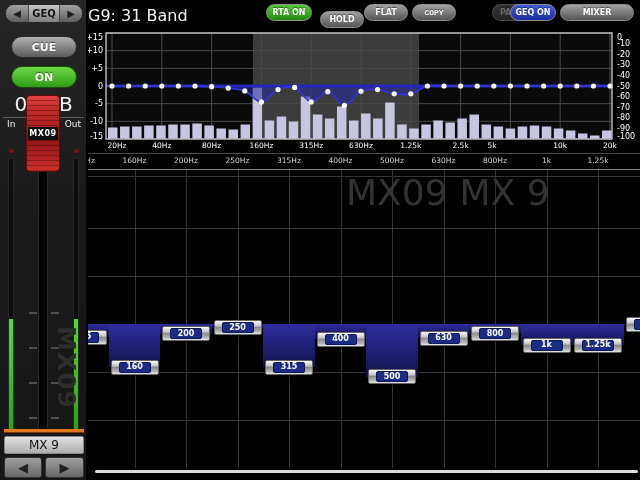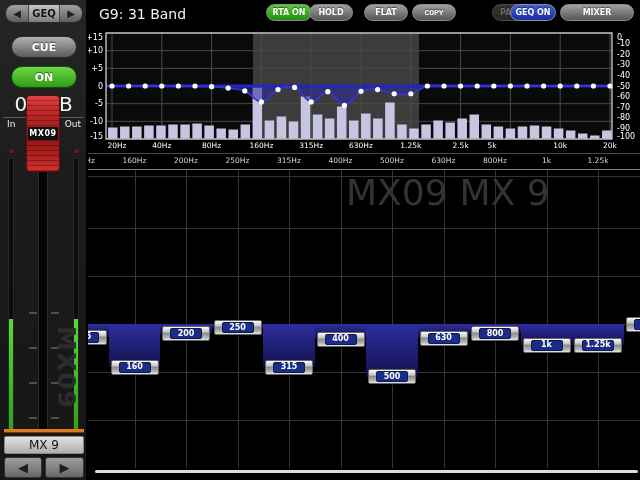--- a/index.html
+++ b/index.html
@@ -50,21 +50,21 @@
   #channel-label{position:absolute;left:4px;top:436px;width:80px;height:18px;border-radius:2px;
     background:linear-gradient(180deg,#e2e2e2,#aeaeae);border:1px solid #888;color:#111;
     font-size:12px;display:flex;align-items:center;justify-content:center;}
   .nav-btn{position:absolute;top:457px;height:21px;border-radius:3px;border:1px solid #333;
     background:linear-gradient(180deg,#9e9e9e,#686868);display:flex;align-items:center;
     justify-content:center;color:#1f1f1f;font-size:13px;}
   #nav-left{left:4px;width:38px;} #nav-right{left:45px;width:39px;}
 
   
   #main{position:absolute;left:88px;top:0;width:552px;height:480px;background:#000;overflow:hidden;}
-  #page-title{position:absolute;left:11px;top:6px;color:#f2f2f2;font-size:14px;}
+  #page-title{position:absolute;left:0;top:6px;color:#f2f2f2;font-size:16px;}
   .tbtn{position:absolute;top:4px;height:17px;border-radius:9px;display:flex;align-items:center;
     justify-content:center;font-size:8px;font-weight:bold;color:#fff;
     text-shadow:0 -1px 1px rgba(0,0,0,.5);text-align:center;}
   .tbtn.gray,.tbtn.gray-wide{background:linear-gradient(180deg,#a0a0a0,#565656);border:1px solid #8e8e8e;}
   .tbtn.green{background:linear-gradient(180deg,#58ca38,#258c12);border:1px solid #8e8e8e;}
   .tbtn.blue{background:linear-gradient(180deg,#3f5fe2,#1b2da0);border:1px solid #8e8e8e;}
   .tbtn.disabled{background:linear-gradient(180deg,#343434,#262626);border:1px solid #4a4a4a;color:#6a6a6a;margin-left:32px;}
 
   #graph-svg{position:absolute;left:0;top:28px;}
   .xtick{position:absolute;width:40px;top:141px;text-align:center;color:#fff;font-size:7.5px;}
@@ -137,21 +137,21 @@
     </div>
     <div class="nav-btn" id="nav-right">
       <span>▶</span>
     </div>
   </div>
 
   <div id="main">
     <div id="page-title">G9: 31 Band</div>
     <div id="topbar-buttons">
         <div class="tbtn green" style="left: 178px; width: 46px;">RTA ON</div>
-        <div class="tbtn gray" style="left: 221px; width: 44px;">HOLD</div>
+        <div class="tbtn gray" style="left: 232px; width: 44px; margin-top: 7px;">HOLD</div>
         <div class="tbtn gray" style="left: 276px; width: 44px;">FLAT</div>
         <div class="tbtn gray" style="left: 324px; width: 44px; font-family: Liberation Mono, monospace;">COPY</div>
         <div class="tbtn disabled" style="left: 372px; width: 44px;">PASTE</div>
         <div class="tbtn blue" style="left: 422px; width: 46px;">GEQ ON</div>
         <div class="tbtn gray-wide" style="left: 472px; width: 74px;">MIXER</div>
       </div>
 
     <svg id="graph-svg" width="552" height="141" viewBox="0 0 552 141">
         <rect x="18" y="5" width="506" height="106" fill="#0a0a0a"></rect>
         <rect x="165" y="5" width="166" height="106" fill="#3c3c3c"></rect>

